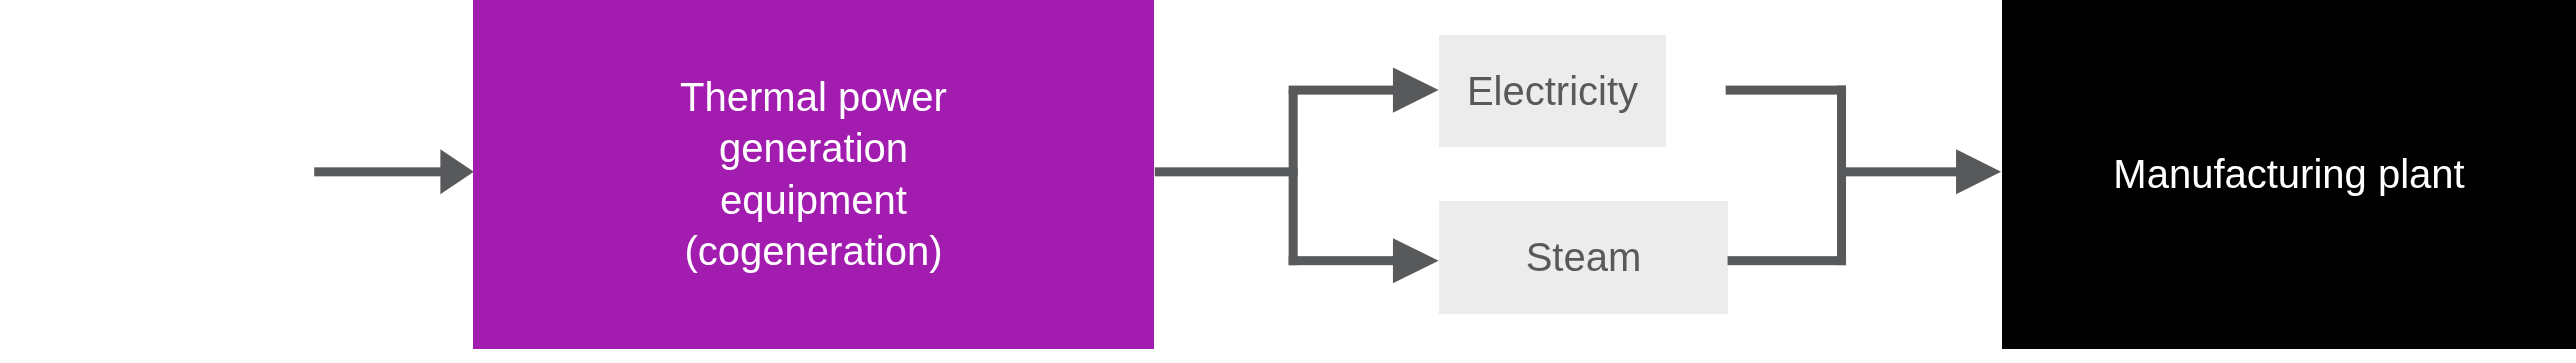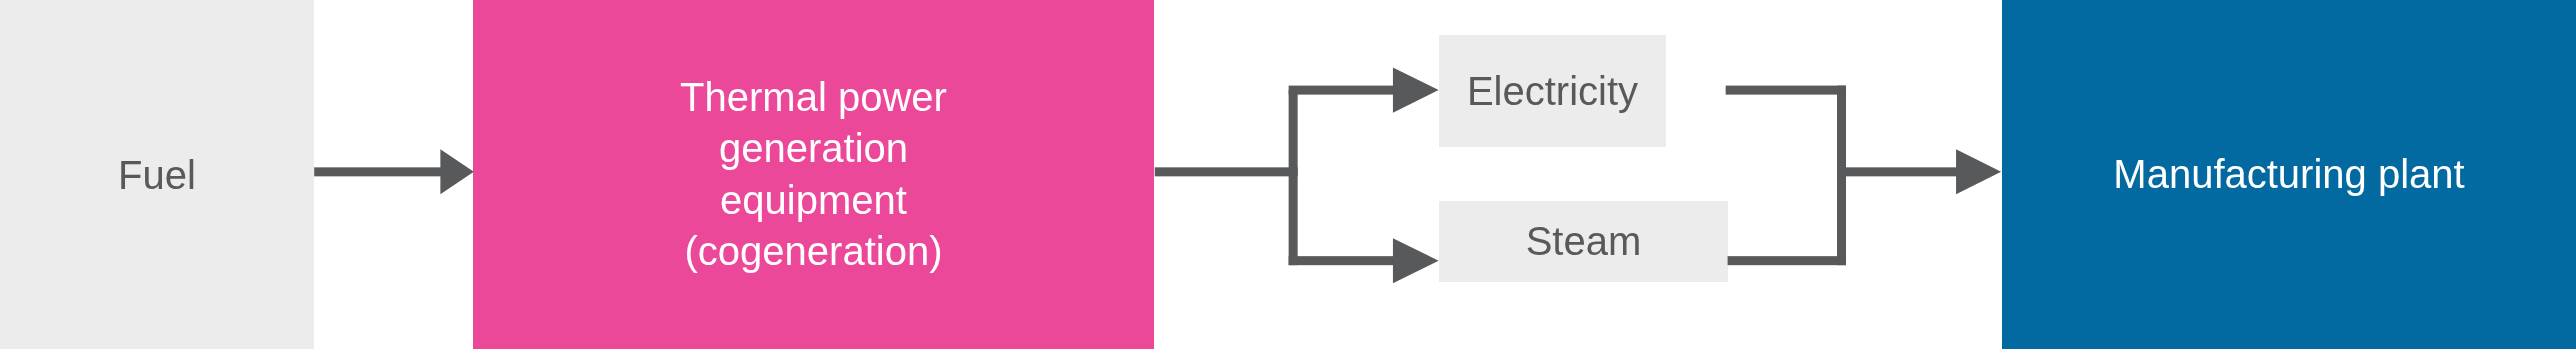--- a/index.html
+++ b/index.html
@@ -33,50 +33,50 @@
     background: #ECECEC;
     color: #58595B;
     font-size: 40px;
     line-height: 1.15;
   }
   .node-thermal {
     left: 473px;
     top: 0px;
     width: 681px;
     height: 349px;
-    background: #ec4899;
+    background: #a21caf;
     color: #FFFFFF;
     font-size: 40px;
     line-height: 1.28;
     padding: 0 26px;
   }
   .node-electricity {
     left: 1439px;
     top: 35px;
     width: 227px;
     height: 112px;
     background: #ECECEC;
     color: #58595B;
     font-size: 40px;
   }
   .node-steam {
     left: 1439px;
     top: 201px;
     width: 289px;
-    height: 81px;
+    height: 113px;
     background: #ECECEC;
     color: #58595B;
     font-size: 40px;
   }
   .node-plant {
     left: 2002px;
     top: 0px;
     width: 574px;
     height: 349px;
-    background: #0369a1;
+    background: #000000;
     color: #FFFFFF;
     font-size: 40px;
     white-space: nowrap;
   }
   .connector-layer {
     position: absolute;
     left: 0;
     top: 0;
     width: 2576px;
     height: 363px;
@@ -85,23 +85,20 @@
   .node-label {
     display: block;
     white-space: pre-line;
   }
 </style>
 </head>
 <body>
 
 <div id="canvas">
 
-  <div class="node node-fuel">
-    <span class="node-label">Fuel</span>
-  </div>
 
   <div class="node node-thermal">
     <span class="node-label">Thermal power
 generation
 equipment
 (cogeneration)</span>
   </div>
 
   <div class="node node-electricity">
     <span class="node-label">Electricity</span>

